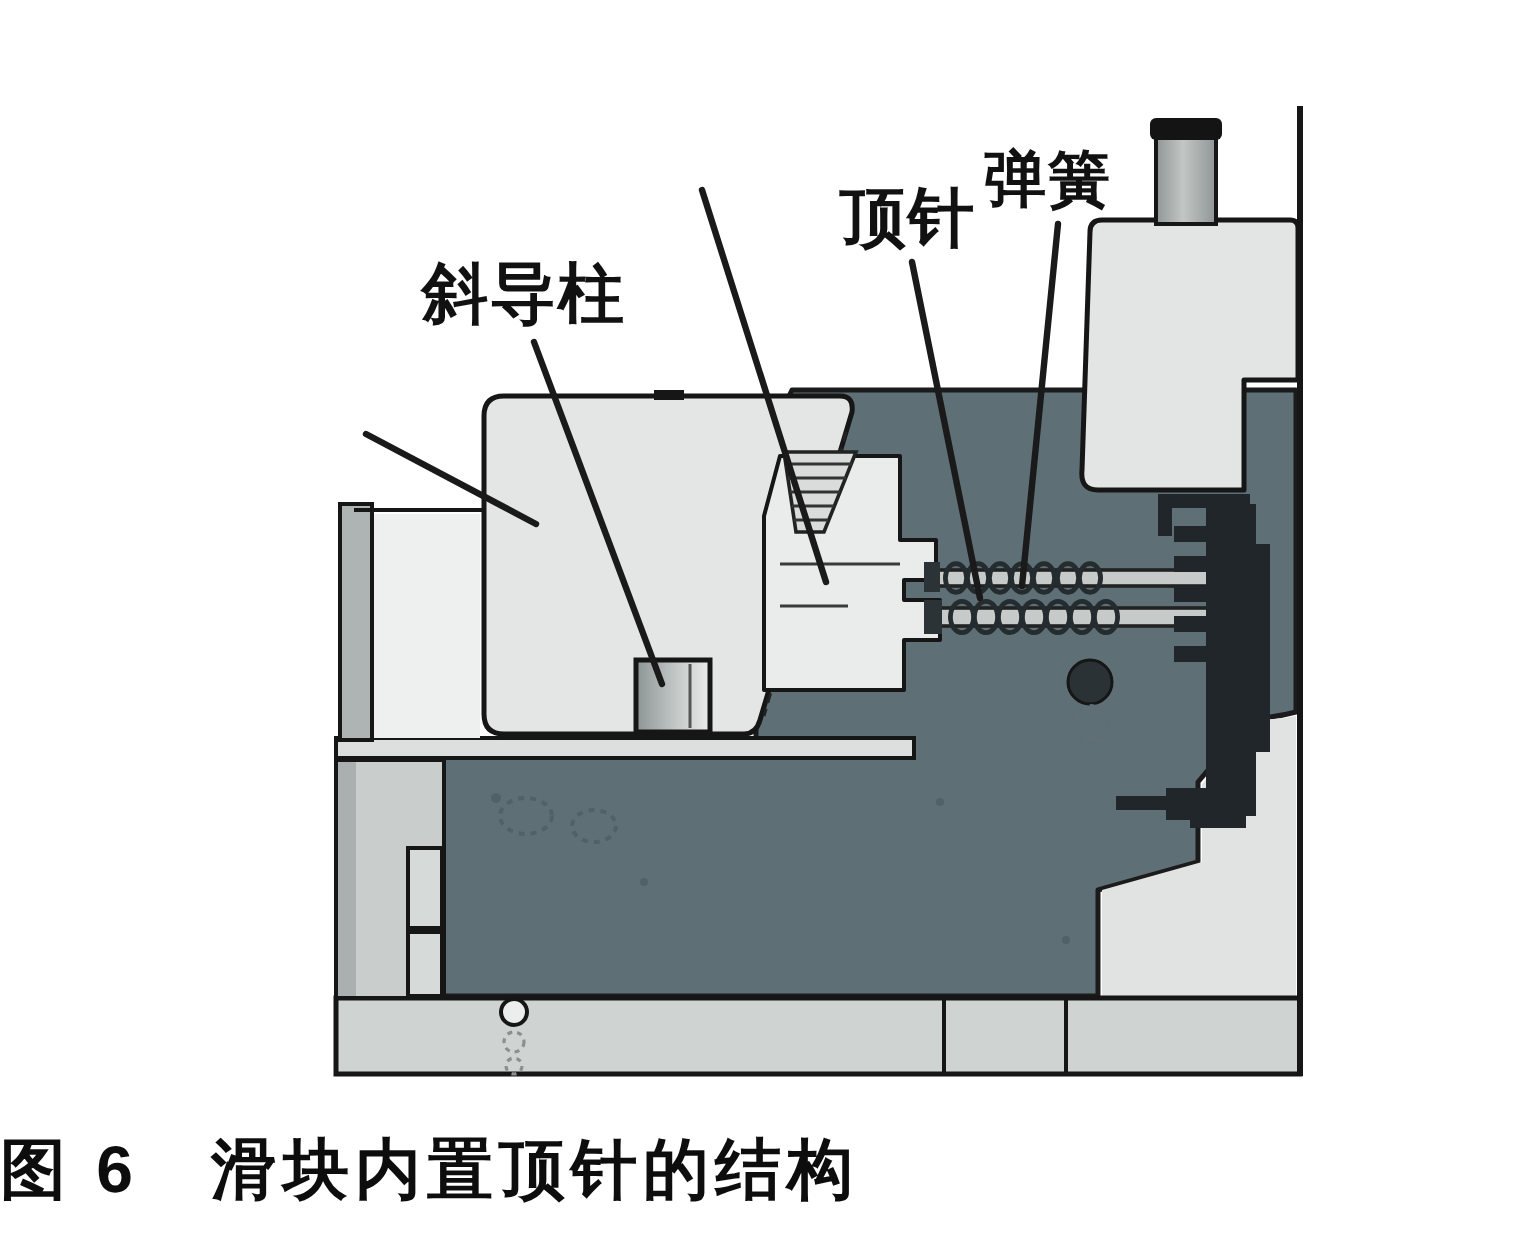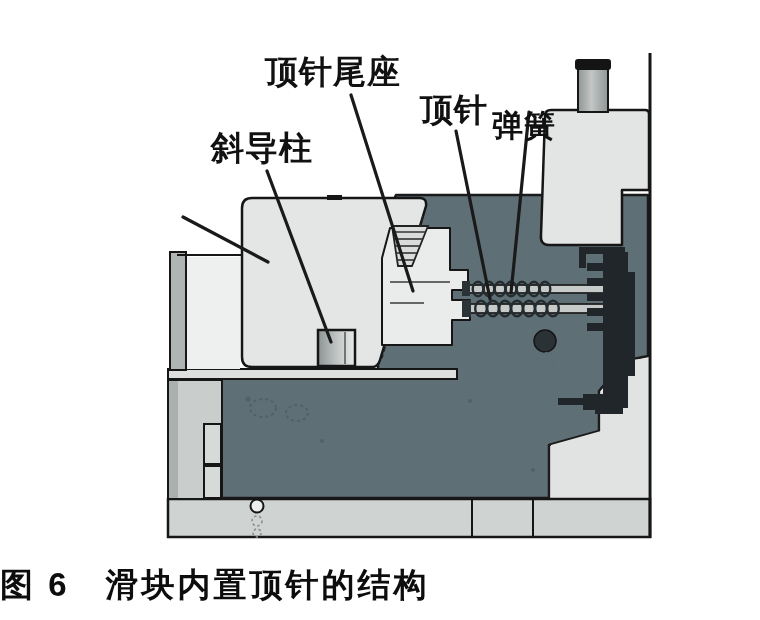--- a/index.html
+++ b/index.html
@@ -6,21 +6,21 @@
   .stage{
     position:relative;width:760px;height:620px;background:#ffffff;
     overflow:hidden;font-family:"Liberation Serif", serif;
   }
   .stage svg{position:absolute;left:0;top:0;}
   .lbl{
     position:absolute;font-weight:700;font-size:33px;line-height:1.05;
     color:#111111;letter-spacing:1px;white-space:nowrap;
     font-family:"Liberation Serif", serif;
   }
-  .lbl.small{font-size:31px;margin-top:36px;}
+  .lbl.small{font-size:31px;}
   .caption{
     position:absolute;left:0;right:0;top:563px;
     font-family:"Liberation Sans", sans-serif;font-weight:700;
     font-size:33px;color:#0d0d0d;letter-spacing:3px;
   }
 </style>
 </head>
 <body>
 
 <div class="stage">
@@ -171,21 +171,20 @@
       <line x1="267" y1="171" x2="331" y2="342"></line>
       <line x1="351" y1="95" x2="413" y2="291"></line>
       <line x1="456" y1="131" x2="490" y2="299"></line>
       <line x1="529" y1="112" x2="511" y2="293"></line>
     </g>
   </svg>
 
 
   <div class="lbl" style="left:211px;top:131px;">斜导柱</div>
 
-  <div class="lbl" style="left:265px;top:55px;">顶针尾座</div>
 
   <div class="lbl" style="left:420px;top:93px;">顶针</div>
 
   <div class="lbl small" style="left:492px;top:74px;">弹簧</div>
 
   <div class="caption">图 6　滑块内置顶针的结构</div>
 
 </div>
 
 </body></html>

